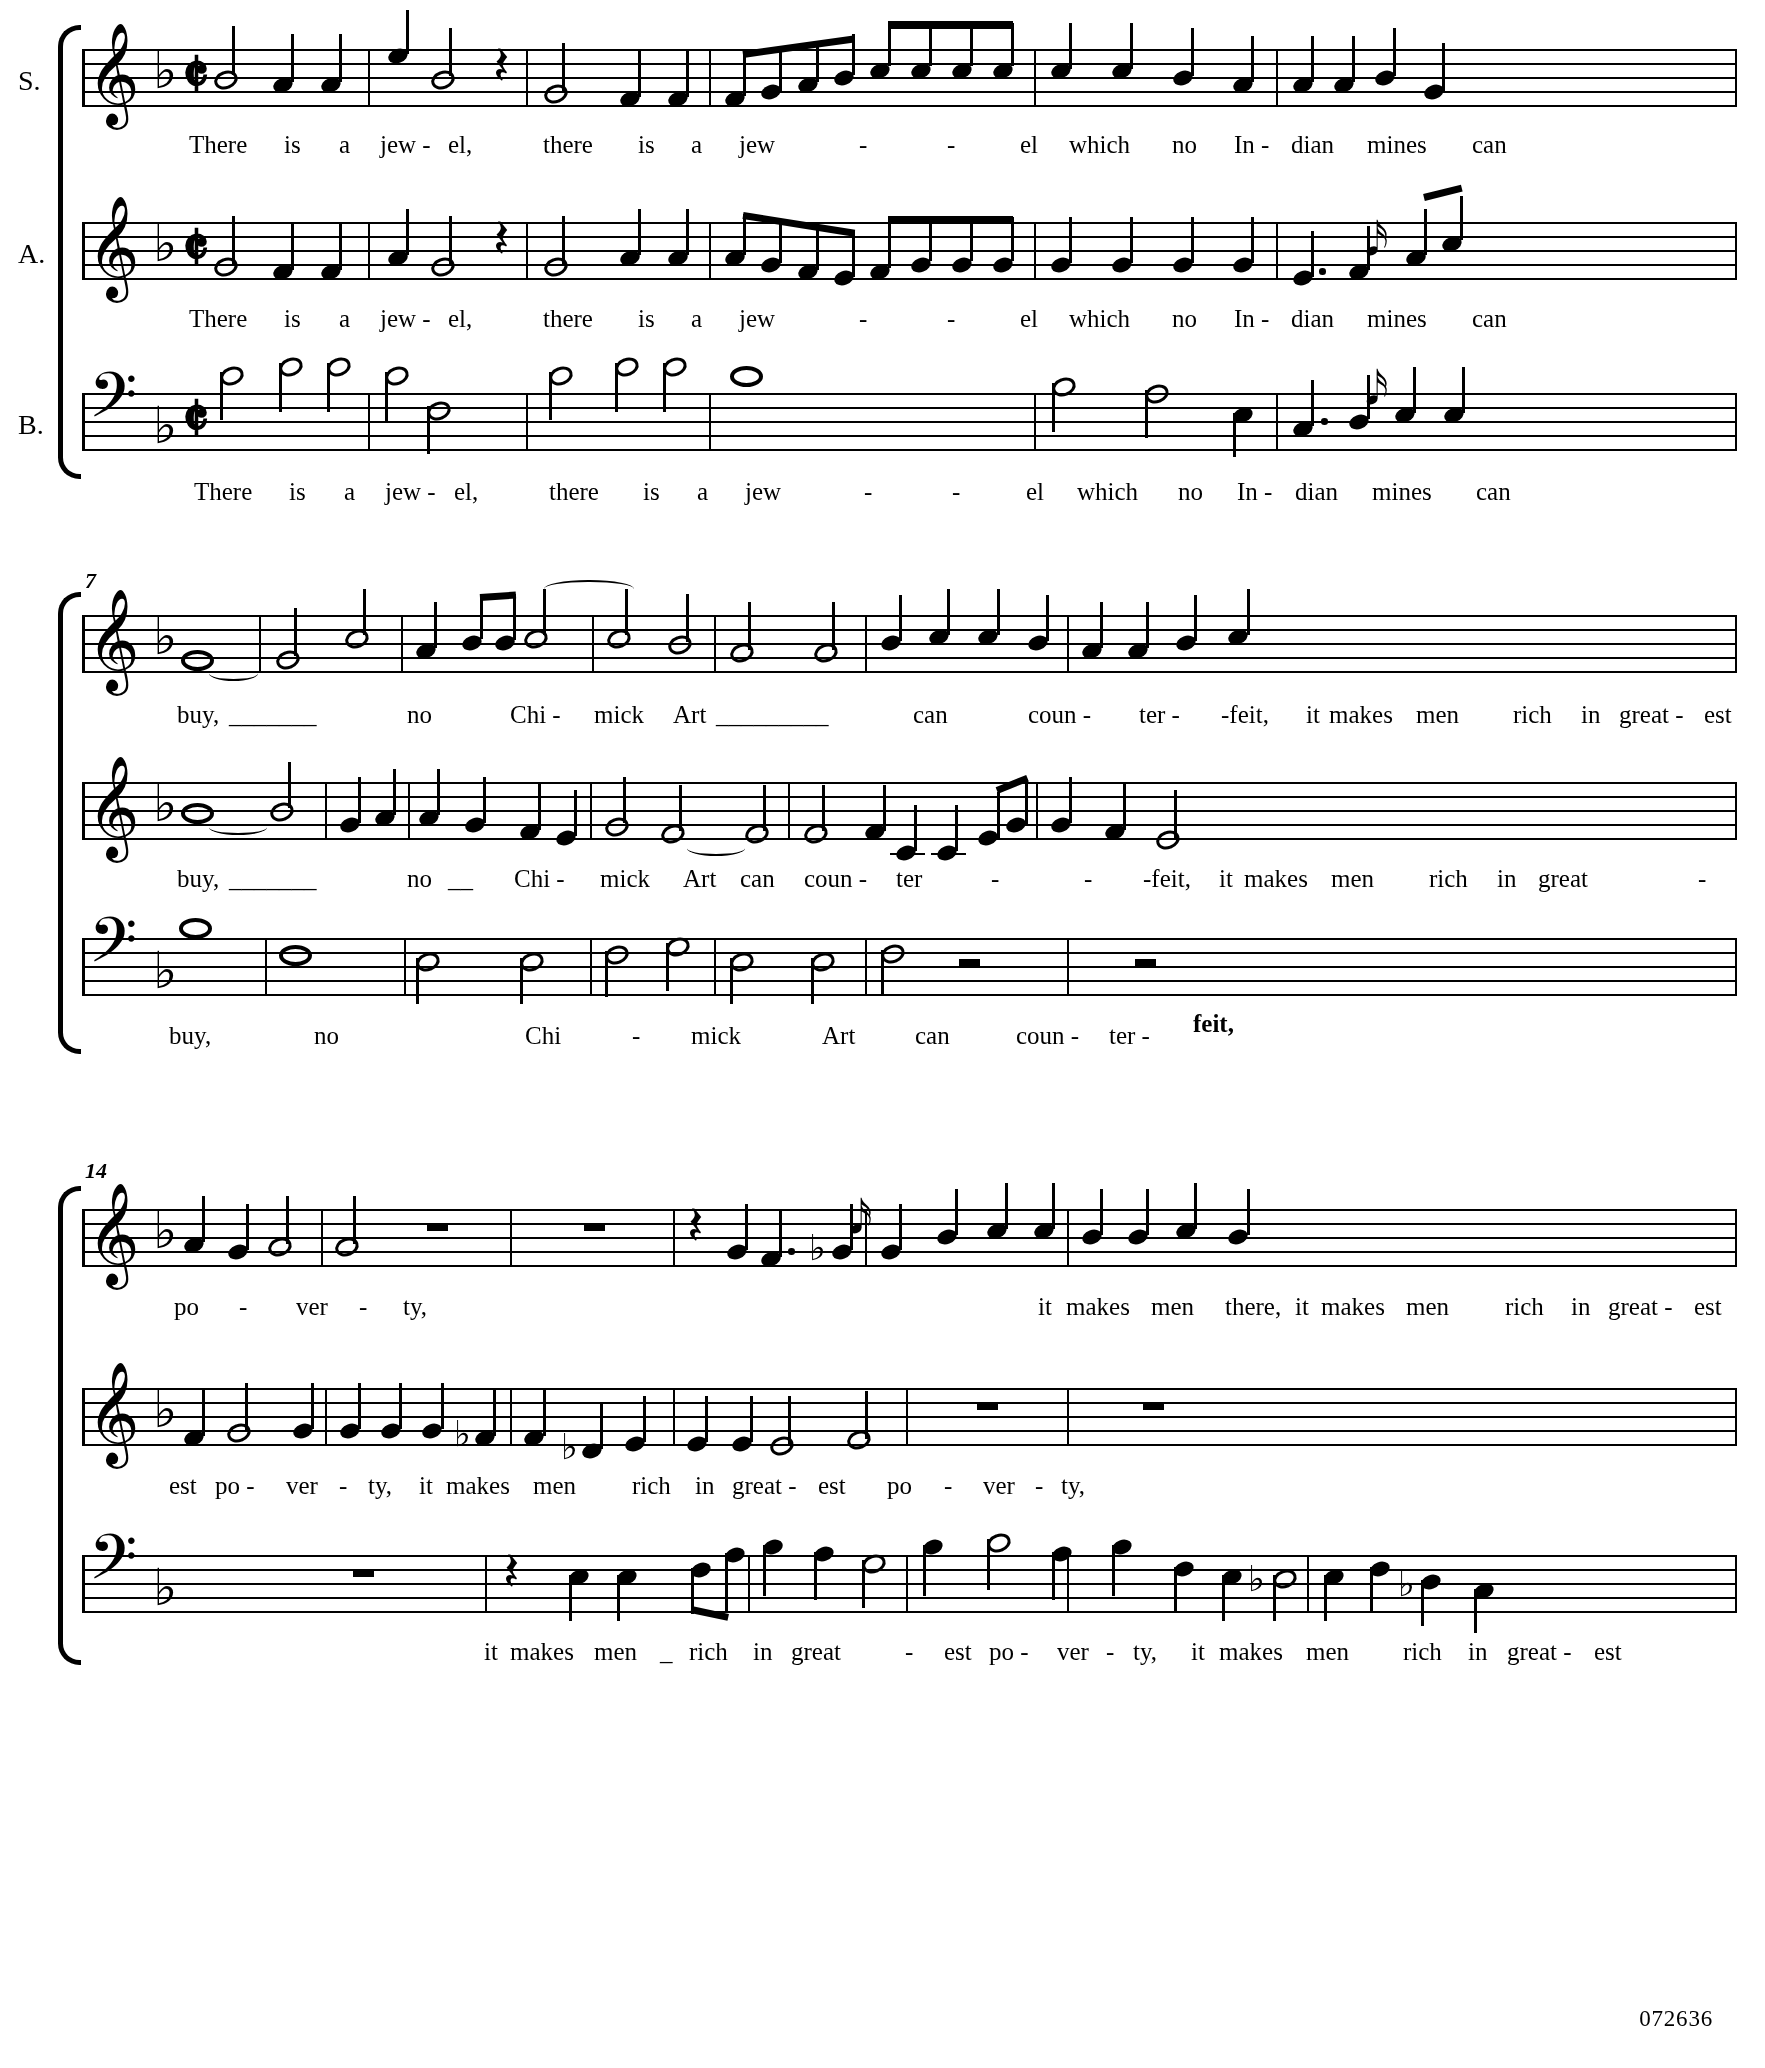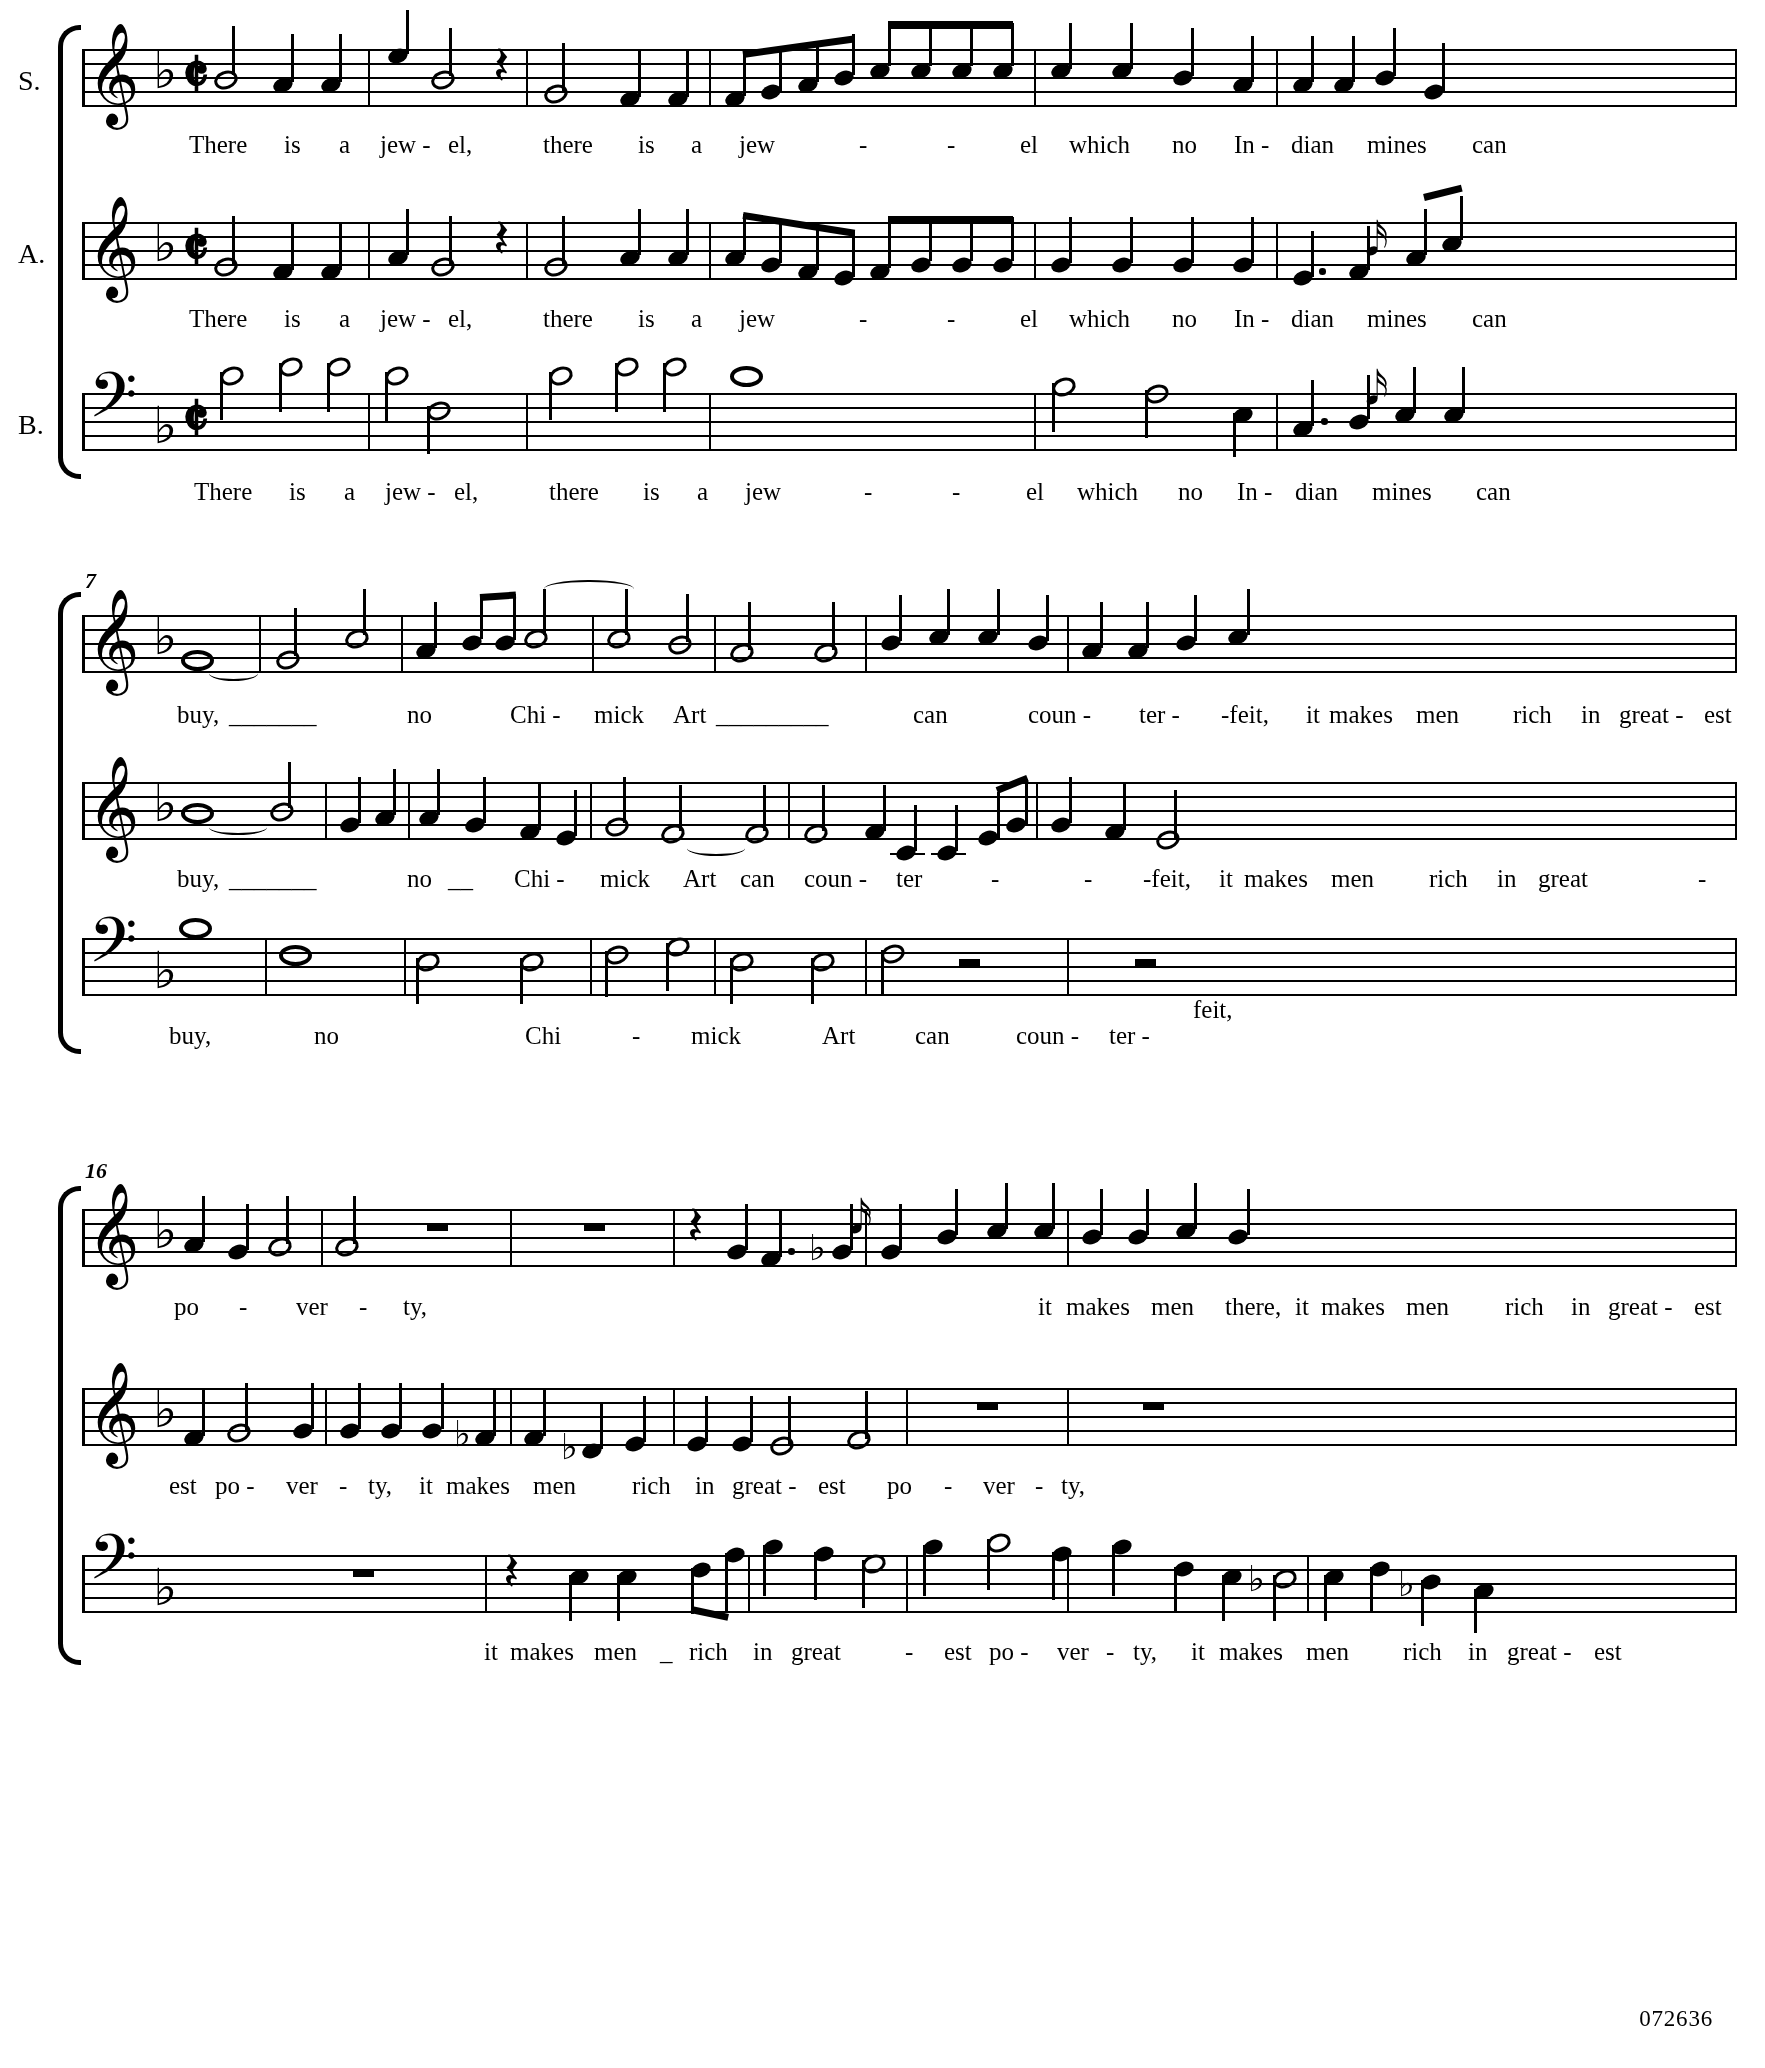--- a/index.html
+++ b/index.html
@@ -729,26 +729,26 @@
     <div>
       <div class="lyric" style="left:169px;top:446px;">buy,</div>
       <div class="lyric" style="left:314px;top:446px;">no</div>
       <div class="lyric" style="left:525px;top:446px;">Chi</div>
       <div class="lyric" style="left:632px;top:446px;">-</div>
       <div class="lyric" style="left:691px;top:446px;">mick</div>
       <div class="lyric" style="left:822px;top:446px;">Art</div>
       <div class="lyric" style="left:915px;top:446px;">can</div>
       <div class="lyric" style="left:1016px;top:446px;">coun -</div>
       <div class="lyric" style="left:1109px;top:446px;">ter -</div>
-      <div class="lyric" style="left:1193px;top:420px;">feit,</div>
+      <div class="lyric" style="left:1193px;top:434px;font-weight:bold;">feit,</div>
     </div>
   </div>
 
   <div class="system" style="top:1168px;height:493px;">
-    <div class="measure-num" style="left:85px;top:-10px;">16</div>
+    <div class="measure-num" style="left:85px;top:-10px;">14</div>
     <div class="system-brace" style="top:18px;height:469px;"></div>
 
     <div class="staff" style="top:41px;">
       <div class="line l0"></div>
       <div class="line l1"></div>
       <div class="line l2"></div>
       <div class="line l3"></div>
       <div class="line l4"></div>
       <div class="staff-left-bar"></div>
 

